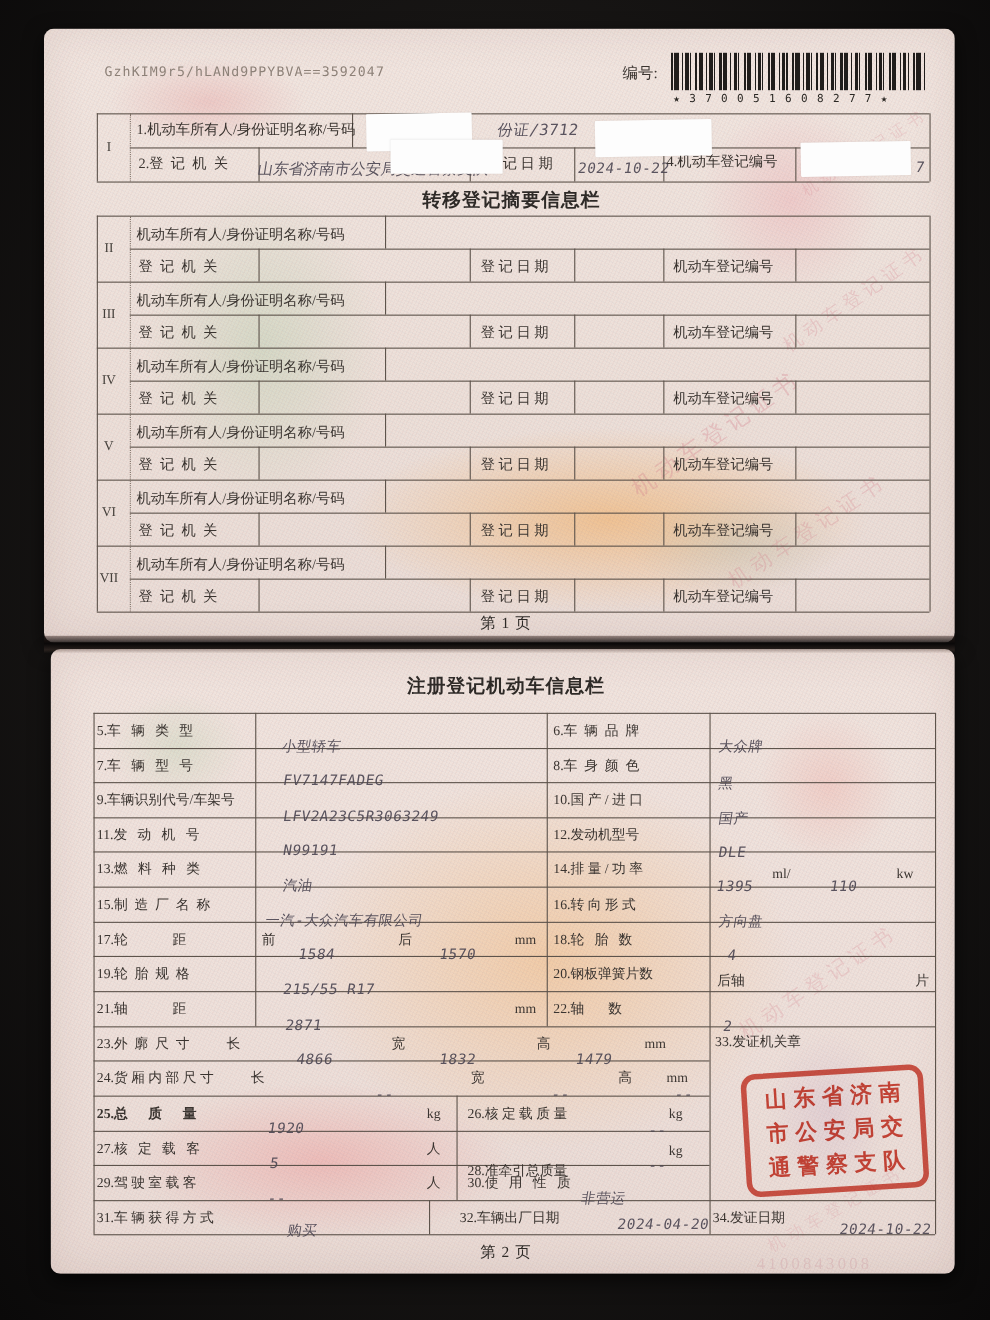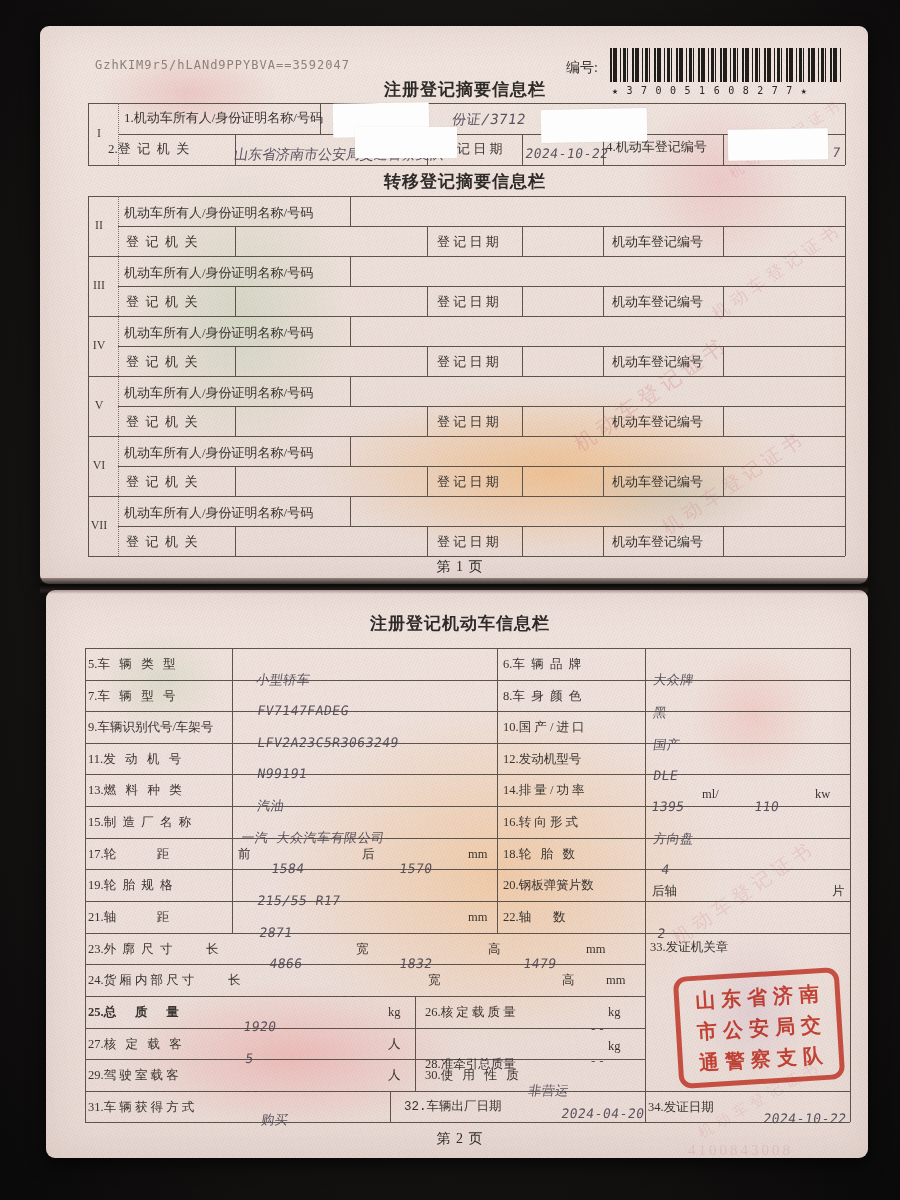--- a/index.html
+++ b/index.html
@@ -76,26 +76,25 @@
   <span class="wm" style="left:720px;top:130px;font-size:14px;transform:rotate(-33deg);opacity:.7;">机动车登记证书</span>
   <span class="wm" style="left:660px;top:880px;font-size:19px;transform:rotate(-34deg);opacity:.75;">机动车登记证书</span>
   <span class="wm" style="left:690px;top:1090px;font-size:15px;transform:rotate(-30deg);opacity:.6;">机动车登记证书</span>
   <span class="wm" style="left:688px;top:1142px;font-size:15px;letter-spacing:3px;opacity:.55;color:rgba(200,140,150,.5);">4100843008</span>
 
   <span class="code" style="left:95px;top:58px;">GzhKIM9r5/hLANd9PPYBVA==3592047</span>
   <span class="lbl" style="left:566px;top:60px;font-size:14px;">编号:</span>
   <div class="barcode" style="left:610px;top:48px;width:232px;height:34px;"></div>
   <span class="bdigits" style="left:612px;top:85px;">★370051608277★</span>
 
-  <div class="ttl" style="left:300px;top:78px;width:330px;">注册登记摘要信息栏</div>
 
   <span class="num" style="left:88px;top:126px;">I</span>
   <span class="lbl" style="left:124px;top:110px;">1.机动车所有人/身份证明名称/号码</span>
   <span class="val" style="left:451px;top:111px;font-size:14px;">份证/3712</span>
-  <span class="lbl" style="left:108px;top:141px;">2.登  记  机  关</span>
+  <span class="lbl" style="left:126px;top:141px;">2.登  记  机  关</span>
   <span class="val" style="left:233px;top:146px;font-size:14px;letter-spacing:0;">山东省济南市公安局交通警察支队</span>
   <span class="lbl" style="left:431px;top:141px;">3.登 记 日 期</span>
   <span class="val" style="left:524px;top:146px;">2024-10-22</span>
   <span class="lbl" style="left:606px;top:139px;">4.机动车登记编号</span>
   <span class="val" style="left:831px;top:145px;">7</span>
 
   <div class="redact" style="left:333px;top:103px;width:96px;height:34px;transform:rotate(-1deg);"></div>
   <div class="redact" style="left:541px;top:109px;width:106px;height:33px;transform:rotate(-1deg);"></div>
   <div class="redact" style="left:355px;top:127px;width:102px;height:31px;"></div>
   <div class="redact" style="left:728px;top:129px;width:100px;height:31px;transform:rotate(-1deg);"></div>
@@ -164,21 +163,21 @@
   <span class="lbl lbl2" style="left:503px;top:751px;">12.发动机型号</span>
   <span class="lbl lbl2" style="left:503px;top:782px;">14.排 量 / 功 率</span>
   <span class="lbl lbl2" style="left:503px;top:814px;">16.转 向 形 式</span>
   <span class="lbl lbl2" style="left:503px;top:846px;">18.轮   胎   数</span>
   <span class="lbl lbl2" style="left:503px;top:877px;text-align:right;">20.钢板弹簧片数</span>
   <span class="lbl lbl2" style="left:503px;top:909px;">22.轴       数</span>
   <span class="lbl lbl2" style="left:650px;top:939px;">33.发证机关章</span>
   <span class="lbl lbl2" style="left:425px;top:1004px;">26.核 定 载 质 量</span>
   <span class="lbl lbl2" style="left:425px;top:1056px;">28.准牵引总质量</span>
   <span class="lbl lbl2" style="left:425px;top:1067px;">30.使   用   性   质</span>
-  <span class="lbl lbl2" style="left:404px;top:1099px;font-family:Liberation Mono, monospace;">32.车辆出厂日期</span>
+  <span class="lbl lbl2" style="left:418px;top:1099px;">32.车辆出厂日期</span>
   <span class="lbl lbl2" style="left:648px;top:1099px;">34.发证日期</span>
 
   <span class="lbl lbl2" style="left:238px;top:846px;">前</span>
   <span class="lbl lbl2" style="left:362px;top:846px;">后</span>
   <span class="lbl lbl2" style="left:468px;top:846px;">mm</span>
   <span class="lbl lbl2" style="left:468px;top:909px;">mm</span>
   <span class="lbl lbl2" style="left:702px;top:786px;">ml/</span>
   <span class="lbl lbl2" style="left:815px;top:786px;">kw</span>
   <span class="lbl lbl2" style="left:652px;top:883px;">后轴</span>
   <span class="lbl lbl2" style="left:832px;top:883px;">片</span>

